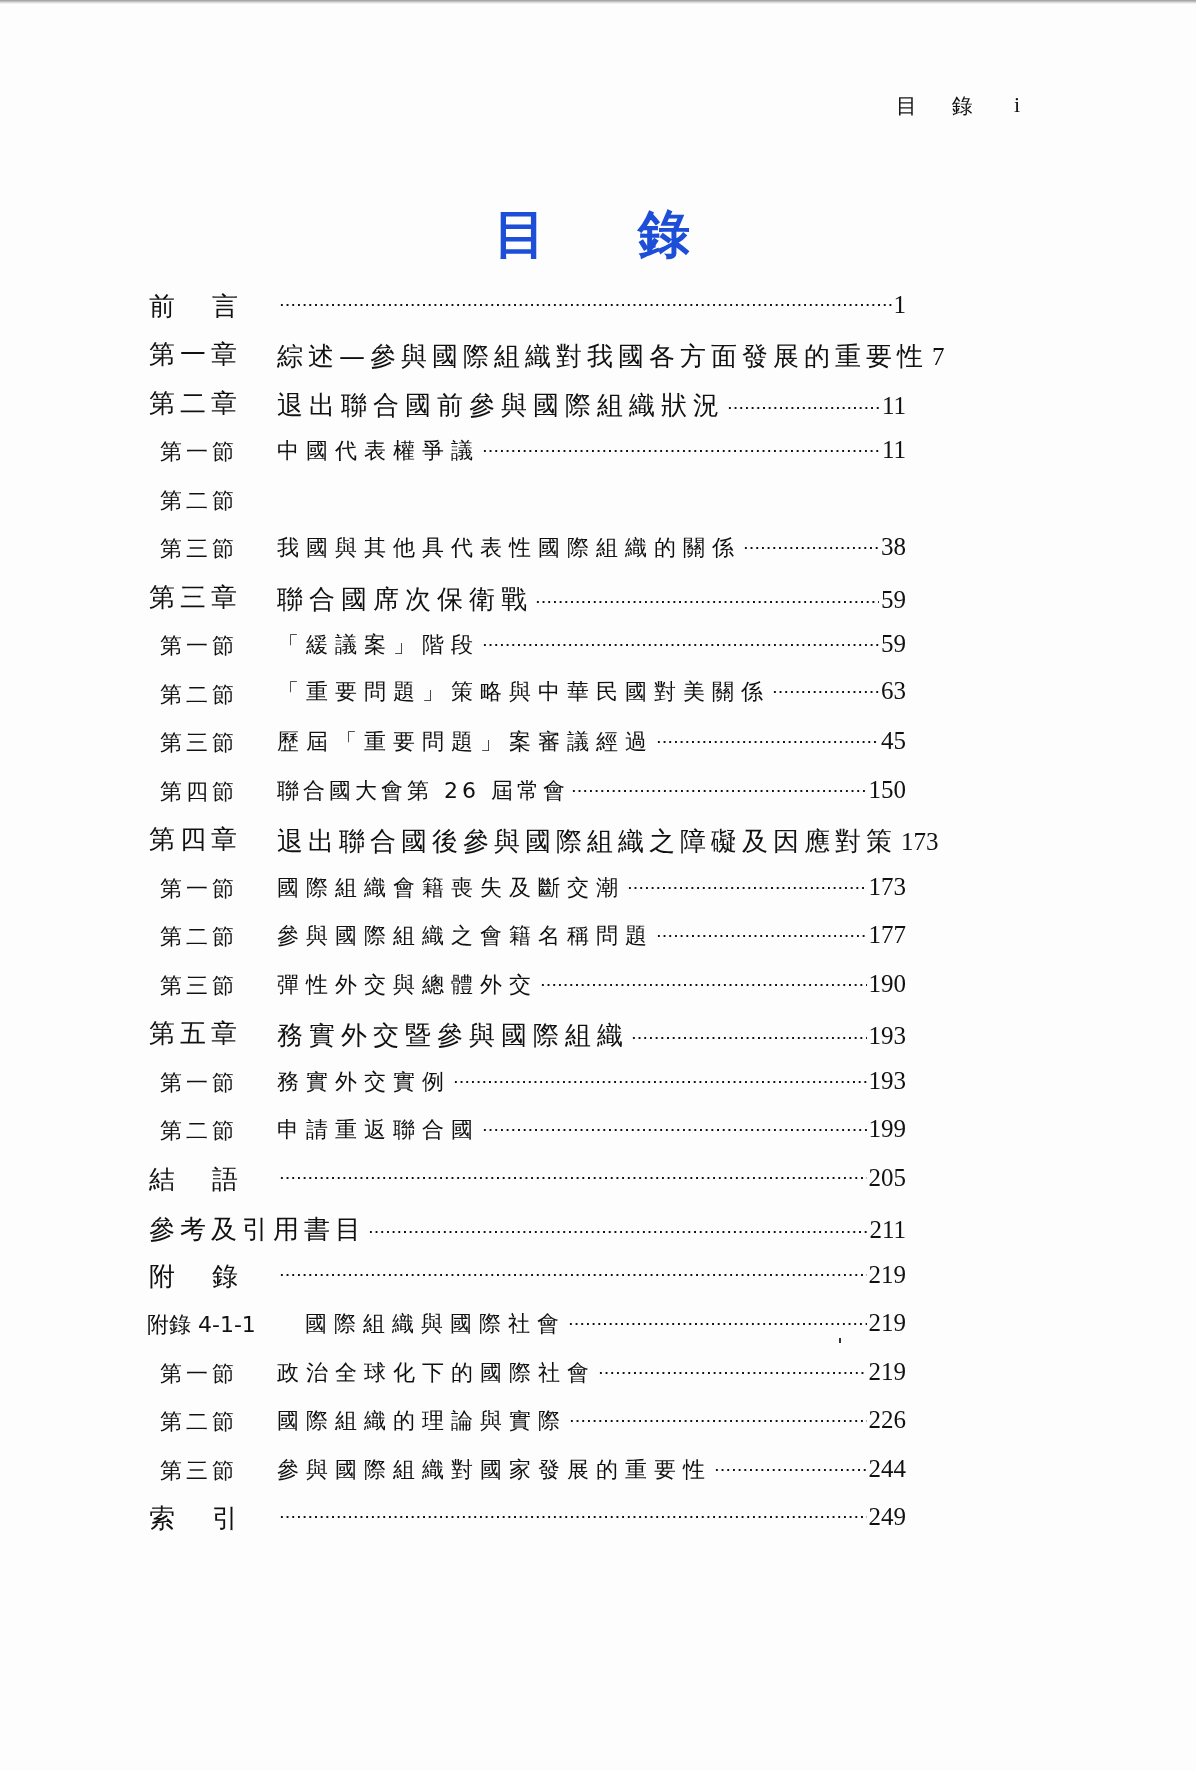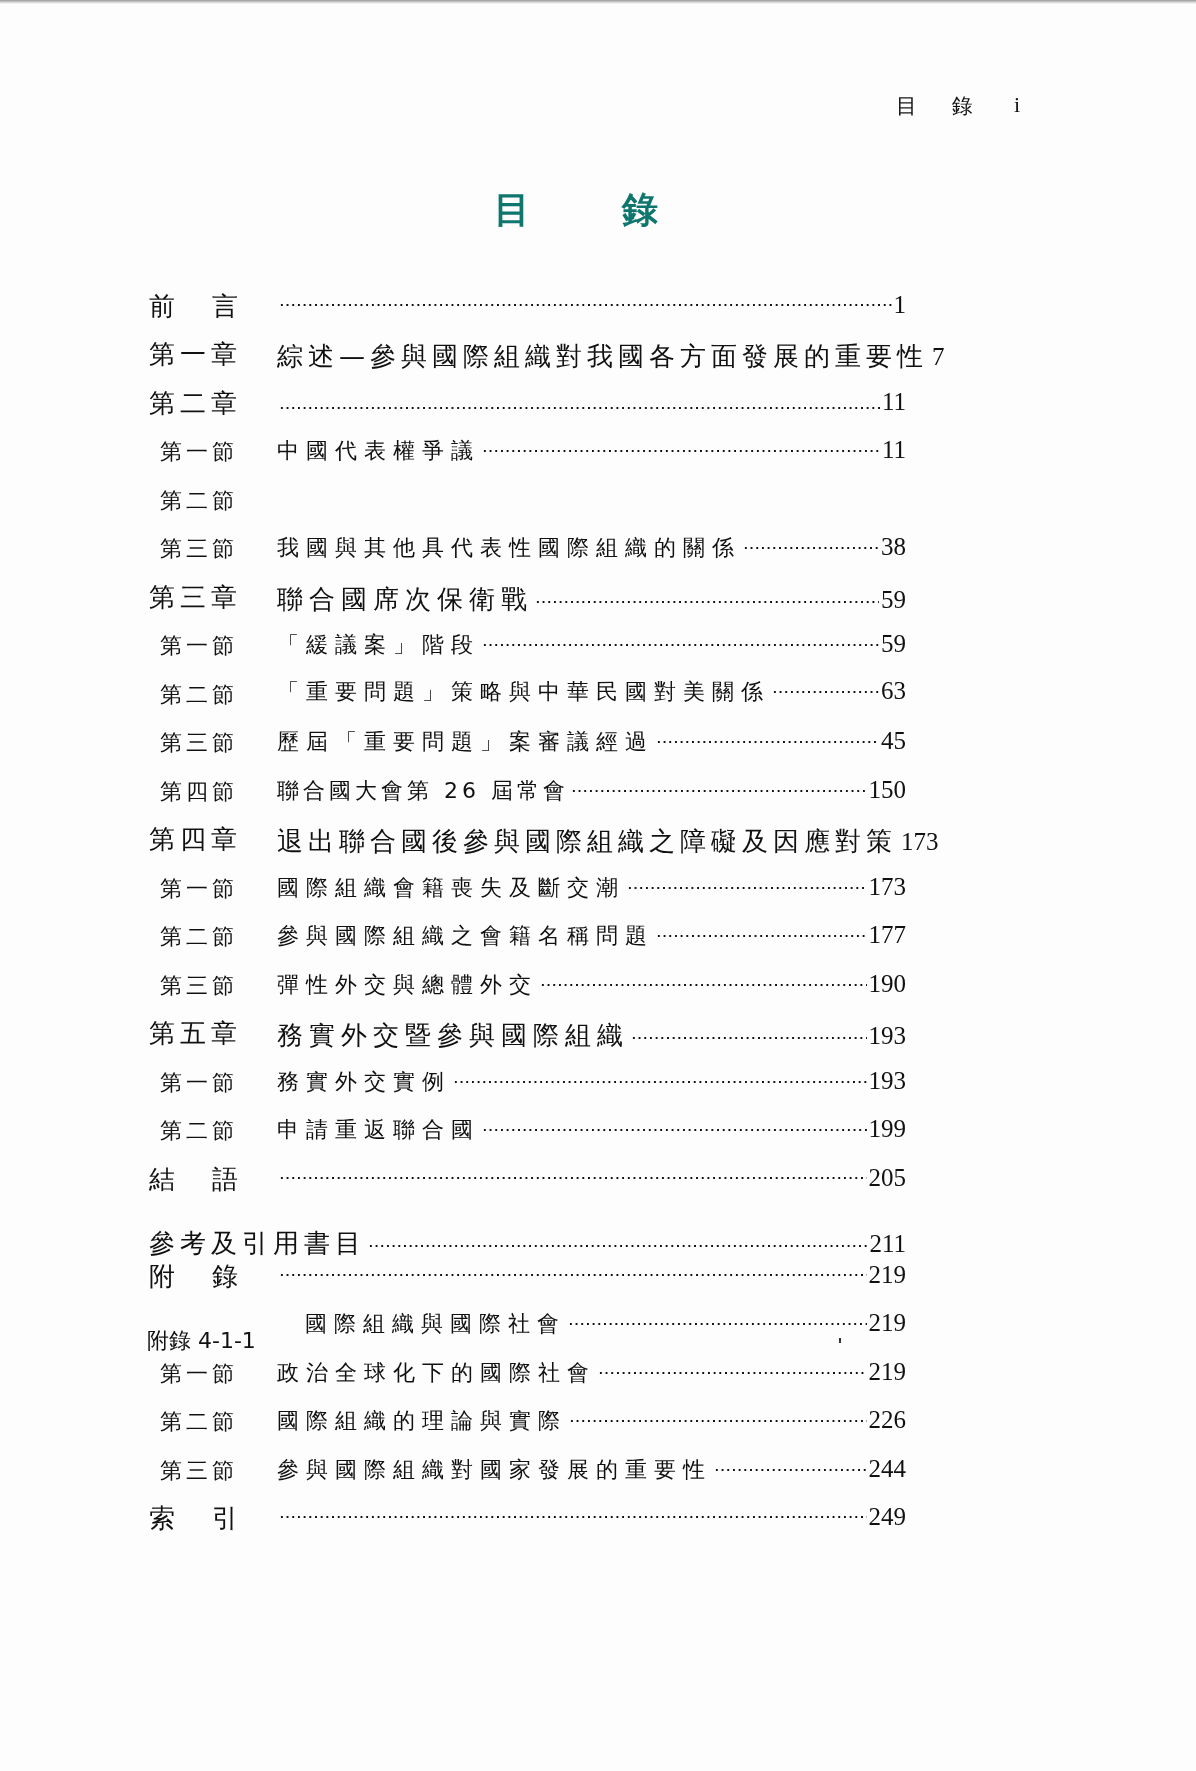--- a/index.html
+++ b/index.html
@@ -18,23 +18,23 @@
   .running-head {
     position: absolute; top: 92px; left: 896px;
     font-family: "DejaVu Sans", sans-serif; font-size: 21px;
     letter-spacing: 14px; color: #111; white-space: nowrap;
   }
   .folio {
     position: absolute; top: 92px; left: 1014px;
     font-family: "Liberation Serif", serif; font-size: 22px; color: #111;
   }
   .title {
-    position: absolute; top: 186px; left: 494px;
+    position: absolute; top: 200px; left: 494px;
     font-family: "DejaVu Sans", sans-serif; font-weight: bold;
-    font-size: 36px; letter-spacing: 92px; white-space: nowrap; color: #0f766e;
+    font-size: 52px; letter-spacing: 92px; white-space: nowrap; color: #1d4ed8;
   }
   .toc { position: absolute; left: 0; top: 0; width: 1196px; }
   .row {
     position: absolute; left: 0; width: 1092px; height: 40px;
   }
   .label {
     position: absolute; white-space: nowrap;
     font-family: "DejaVu Sans", sans-serif; color: #111;
   }
   .entry {
@@ -61,21 +61,21 @@
   .row.lvl1 .entry { top: 0; height: 40px; }
   
   .row.lvl0 .label { left: 149px; top: 0; font-size: 26px; letter-spacing: 37px; }
   .row.lvl0 .text { font-size: 26px; letter-spacing: 6px; }
   .row.lvl0 .page { font-size: 25px; }
   
   .row.lvl2 .label { left: 160px; top: 3px; font-size: 22px; letter-spacing: 4px; }
   .row.lvl2 .text { font-size: 22px; letter-spacing: 7px; }
   .row.lvl2 .page { font-size: 25px; }
   
-  .row.lvlA .label { left: 147px; top: 3px; font-size: 22px; letter-spacing: 0px; margin-top: 16px; }
+  .row.lvlA .label { left: 147px; top: 3px; font-size: 22px; letter-spacing: 0px; }
   .row.lvlA .text { font-size: 22px; letter-spacing: 7px; }
   .row.lvlA .page { font-size: 25px; }
   .stray {
     position: absolute; left: 839px; top: 1338px; width: 2px; height: 5px; background: #333;
   }
 </style>
 </head>
 <body>
 
 <div class="top-edge"></div>
@@ -101,20 +101,21 @@
     <div class="entry" style="top:2px">
       <span class="text" style="letter-spacing:5px">綜述—參與國際組織對我國各方面發展的重要性</span>
       <span class="leader"></span>
       <span class="page">7</span>
     </div>
   </div>
 
   <div class="row lvl1" style="top:386px">
     <span class="label">第二章</span>
     <div class="entry" style="top:2px">
+      <span class="text">退出聯合國前參與國際組織狀況</span>
       <span class="leader"></span>
       <span class="page">11</span>
     </div>
   </div>
 
   <div class="row lvl2" style="top:434px">
     <span class="label">第一節</span>
     <div class="entry" style="top:2px">
       <span class="text">中國代表權爭議</span>
       <span class="leader"></span>
@@ -246,21 +247,21 @@
   <div class="row lvl0" style="top:1162px">
     <span class="label">結語</span>
     <div class="entry" style="top:2px">
       <span class="text"></span>
       <span class="leader"></span>
       <span class="page">205</span>
     </div>
   </div>
 
   <div class="row lvl1" style="top:1210px">
-    <div class="entry" style="top:16px; left:149px">
+    <div class="entry" style="top:2px; left:149px">
       <span class="text" style="letter-spacing:5px">參考及引用書目</span>
       <span class="leader"></span>
       <span class="page">211</span>
     </div>
   </div>
 
   <div class="row lvl0" style="top:1259px">
     <span class="label">附錄</span>
     <div class="entry" style="top:2px">
       <span class="text"></span>

